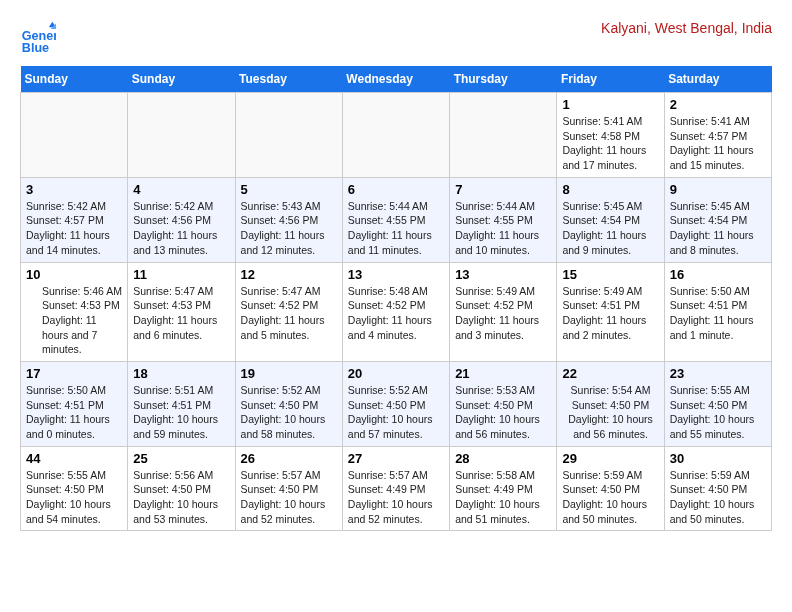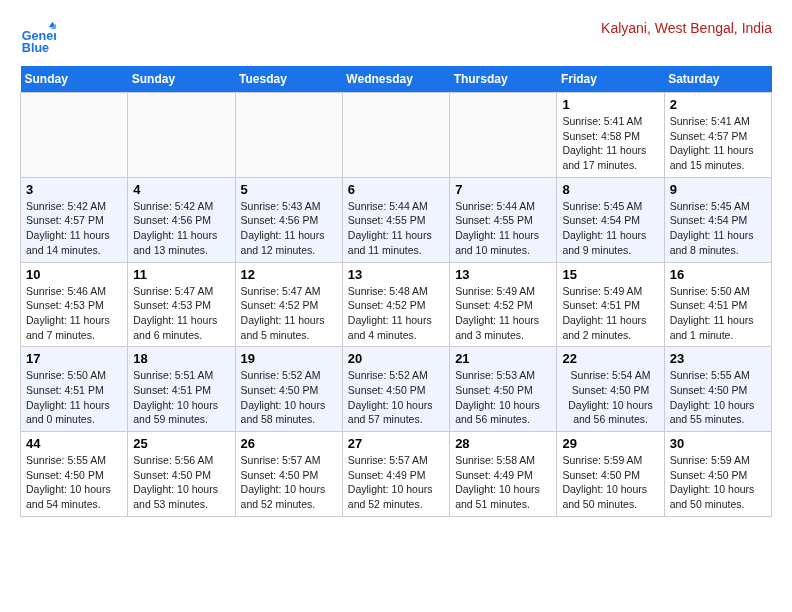--- a/index.html
+++ b/index.html
@@ -159,21 +159,21 @@
         <td>
           <div class="day-num">9</div>
           <div class="day-info" style="white-space: pre-line;">Sunrise: 5:45 AM
 Sunset: 4:54 PM
 Daylight: 11 hours and 8 minutes.</div>
         </td>
       </tr>
       <tr>
         <td>
           <div class="day-num">10</div>
-          <div class="day-info" style="white-space: pre-line;">Sunrise: 5:46 AM
+          <div class="day-info" style="white-space: pre-line; margin-left: 16px;">Sunrise: 5:46 AM
 Sunset: 4:53 PM
 Daylight: 11 hours and 7 minutes.</div>
         </td>
         <td>
           <div class="day-num">11</div>
           <div class="day-info" style="white-space: pre-line;">Sunrise: 5:47 AM
 Sunset: 4:53 PM
 Daylight: 11 hours and 6 minutes.</div>
         </td>
         <td>

